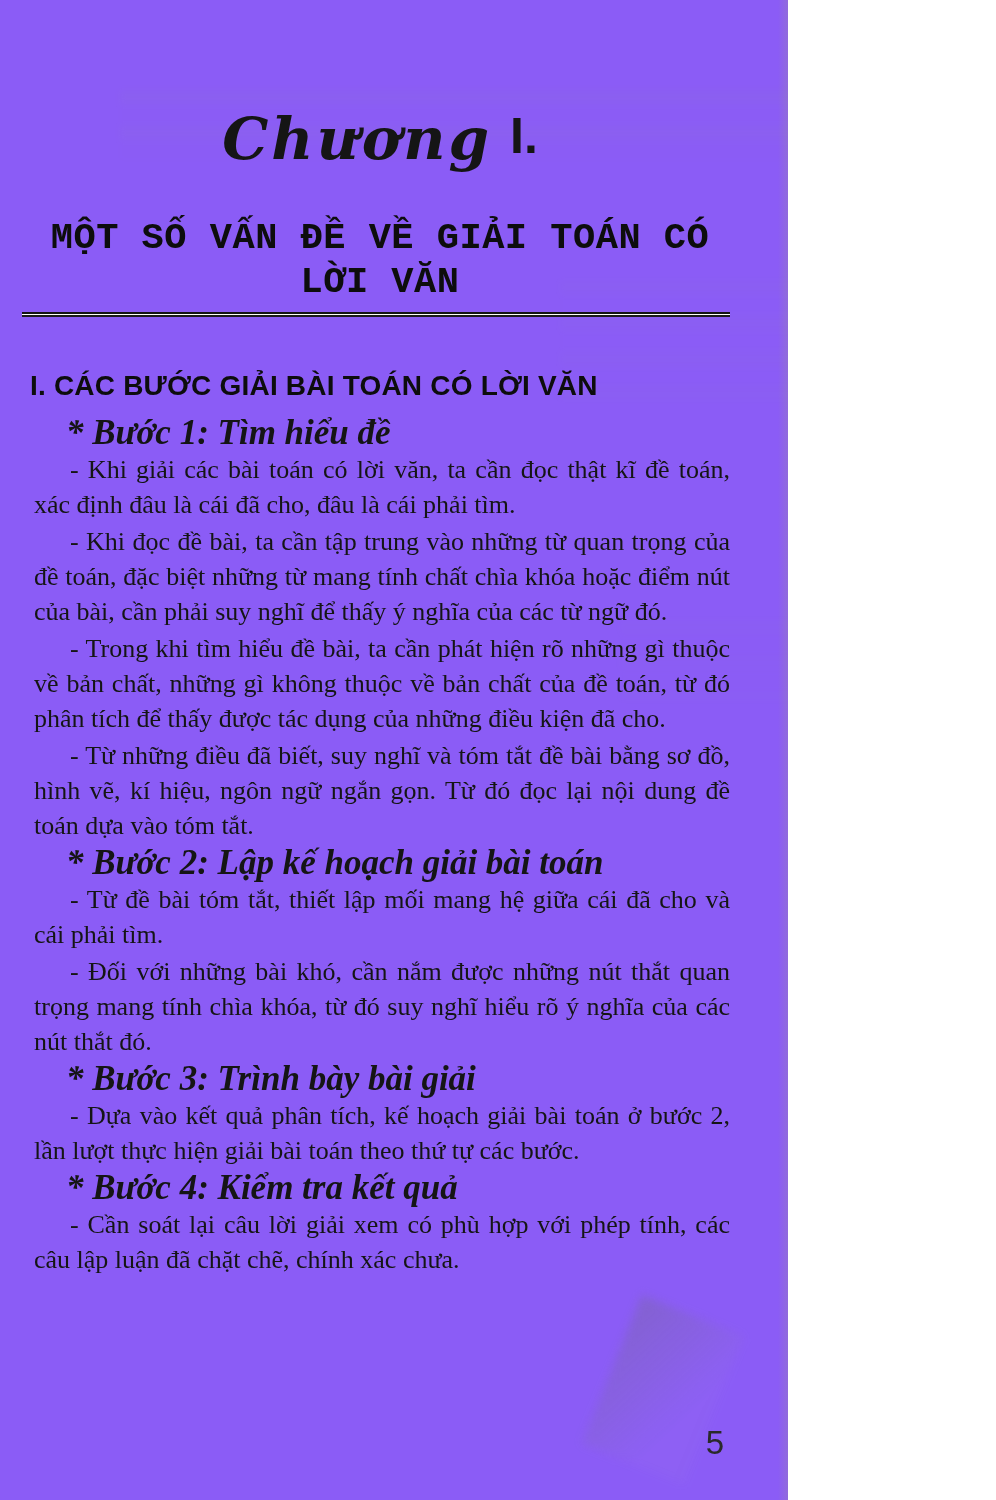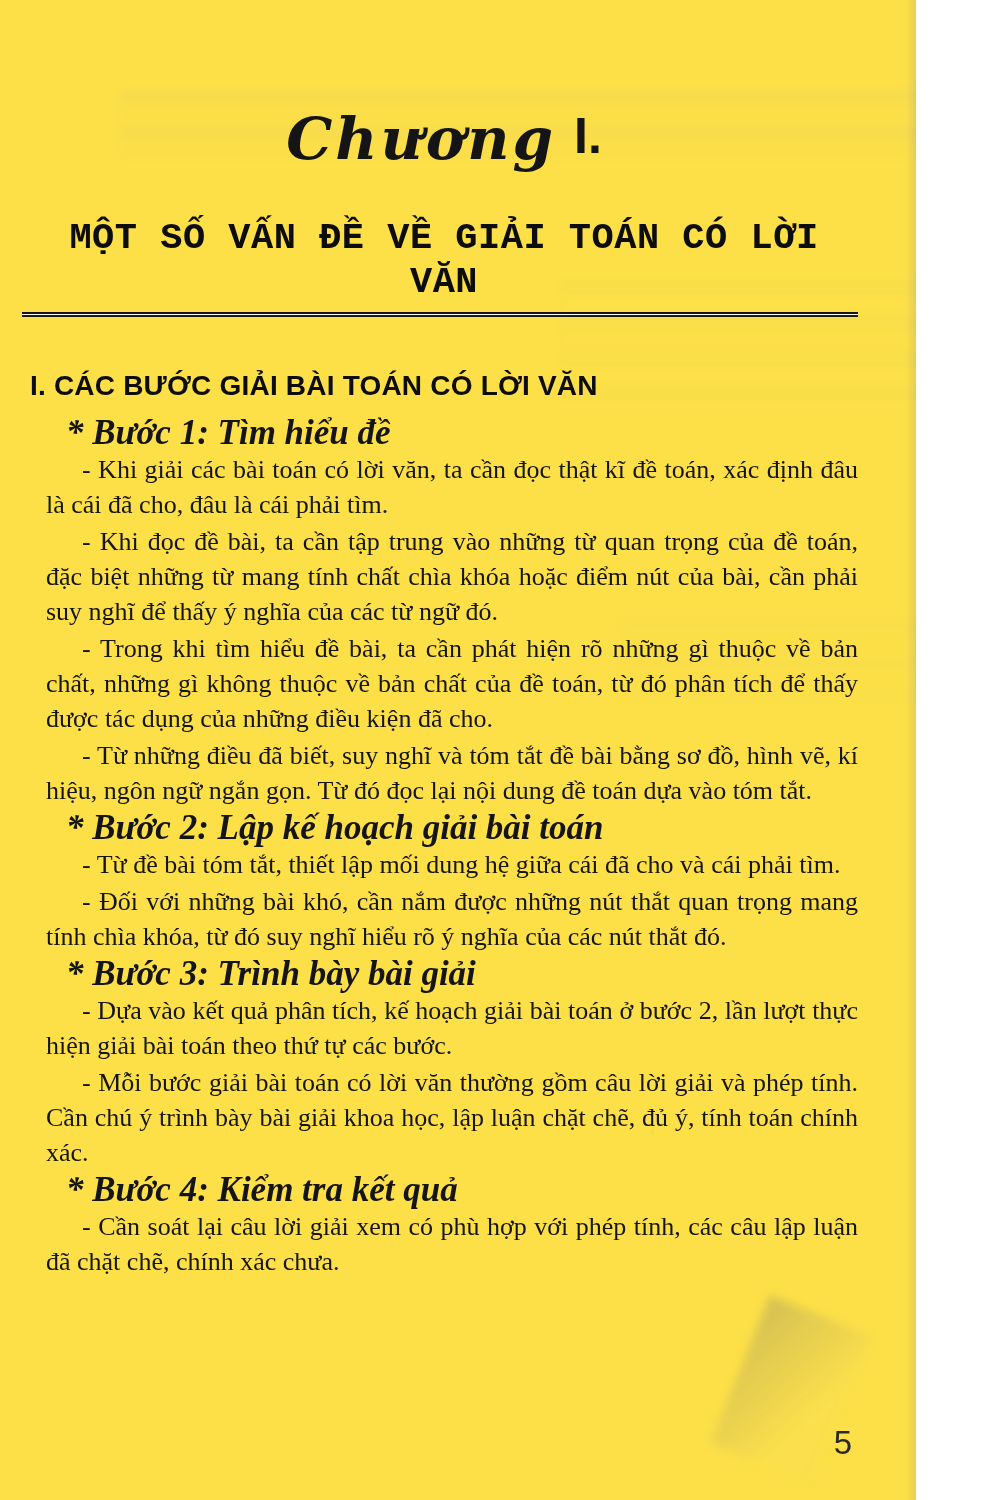--- a/index.html
+++ b/index.html
@@ -3,22 +3,22 @@
 <meta charset="utf-8">
 <style>
   html, body { margin: 0; padding: 0; }
   body {
     width: 996px; height: 1500px;
     background: #ffffff;
     font-family: "Liberation Serif", serif;
   }
   .page {
     position: relative;
-    width: 916px; height: 1500px;
-    background: #fde047;
+    width: 788px; height: 1500px;
+    background: #8b5cf6;
     overflow: hidden;
     color: #151515;
   }
   
   .artifact { position: absolute; pointer-events: none; }
   .bleed {
     background: repeating-linear-gradient(
       to bottom,
       rgba(150,150,150,0.10) 0 14px,
       rgba(150,150,150,0.02) 14px 36px);
@@ -96,21 +96,21 @@
     font-weight: bold;
     font-style: italic;
     font-size: 35px;
     line-height: 36px;
     margin: 1px 0;
     padding-left: 36px;
   }
   .para {
     font-size: 26px;
     line-height: 35px;
-    margin: 0 0 2px 16px;
+    margin: 0 0 2px 4px;
     text-align: justify;
     text-indent: 36px;
   }
   .steps { margin-top: 9px; }
 
   .page-number {
     position: absolute;
     right: 64px; bottom: 38px;
     font-family: "Liberation Sans", sans-serif;
     font-size: 33px;
@@ -147,28 +147,27 @@
         <section>
           <h3 class="step-heading">* Bước 1: Tìm hiểu đề</h3>
           <p class="para">- Khi giải các bài toán có lời văn, ta cần đọc thật kĩ đề toán, xác định đâu là cái đã cho, đâu là cái phải tìm.</p>
           <p class="para">- Khi đọc đề bài, ta cần tập trung vào những từ quan trọng của đề toán, đặc biệt những từ mang tính chất chìa khóa hoặc điểm nút của bài, cần phải suy nghĩ để thấy ý nghĩa của các từ ngữ đó.</p>
           <p class="para">- Trong khi tìm hiểu đề bài, ta cần phát hiện rõ những gì thuộc về bản chất, những gì không thuộc về bản chất của đề toán, từ đó phân tích để thấy được tác dụng của những điều kiện đã cho.</p>
           <p class="para">- Từ những điều đã biết, suy nghĩ và tóm tắt đề bài bằng sơ đồ, hình vẽ, kí hiệu, ngôn ngữ ngắn gọn. Từ đó đọc lại nội dung đề toán dựa vào tóm tắt.</p>
         </section>
 
         <section>
           <h3 class="step-heading">* Bước 2: Lập kế hoạch giải bài toán</h3>
-          <p class="para">- Từ đề bài tóm tắt, thiết lập mối dung hệ giữa cái đã cho và cái phải tìm.</p>
+          <p class="para">- Từ đề bài tóm tắt, thiết lập mối mang hệ giữa cái đã cho và cái phải tìm.</p>
           <p class="para">- Đối với những bài khó, cần nắm được những nút thắt quan trọng mang tính chìa khóa, từ đó suy nghĩ hiểu rõ ý nghĩa của các nút thắt đó.</p>
         </section>
 
         <section>
           <h3 class="step-heading">* Bước 3: Trình bày bài giải</h3>
           <p class="para">- Dựa vào kết quả phân tích, kế hoạch giải bài toán ở bước 2, lần lượt thực hiện giải bài toán theo thứ tự các bước.</p>
-          <p class="para">- Mỗi bước giải bài toán có lời văn thường gồm câu lời giải và phép tính. Cần chú ý trình bày bài giải khoa học, lập luận chặt chẽ, đủ ý, tính toán chính xác.</p>
         </section>
 
         <section>
           <h3 class="step-heading">* Bước 4: Kiểm tra kết quả</h3>
           <p class="para">- Cần soát lại câu lời giải xem có phù hợp với phép tính, các câu lập luận đã chặt chẽ, chính xác chưa.</p>
         </section>
 
       </div>
     </main>
   </div>

